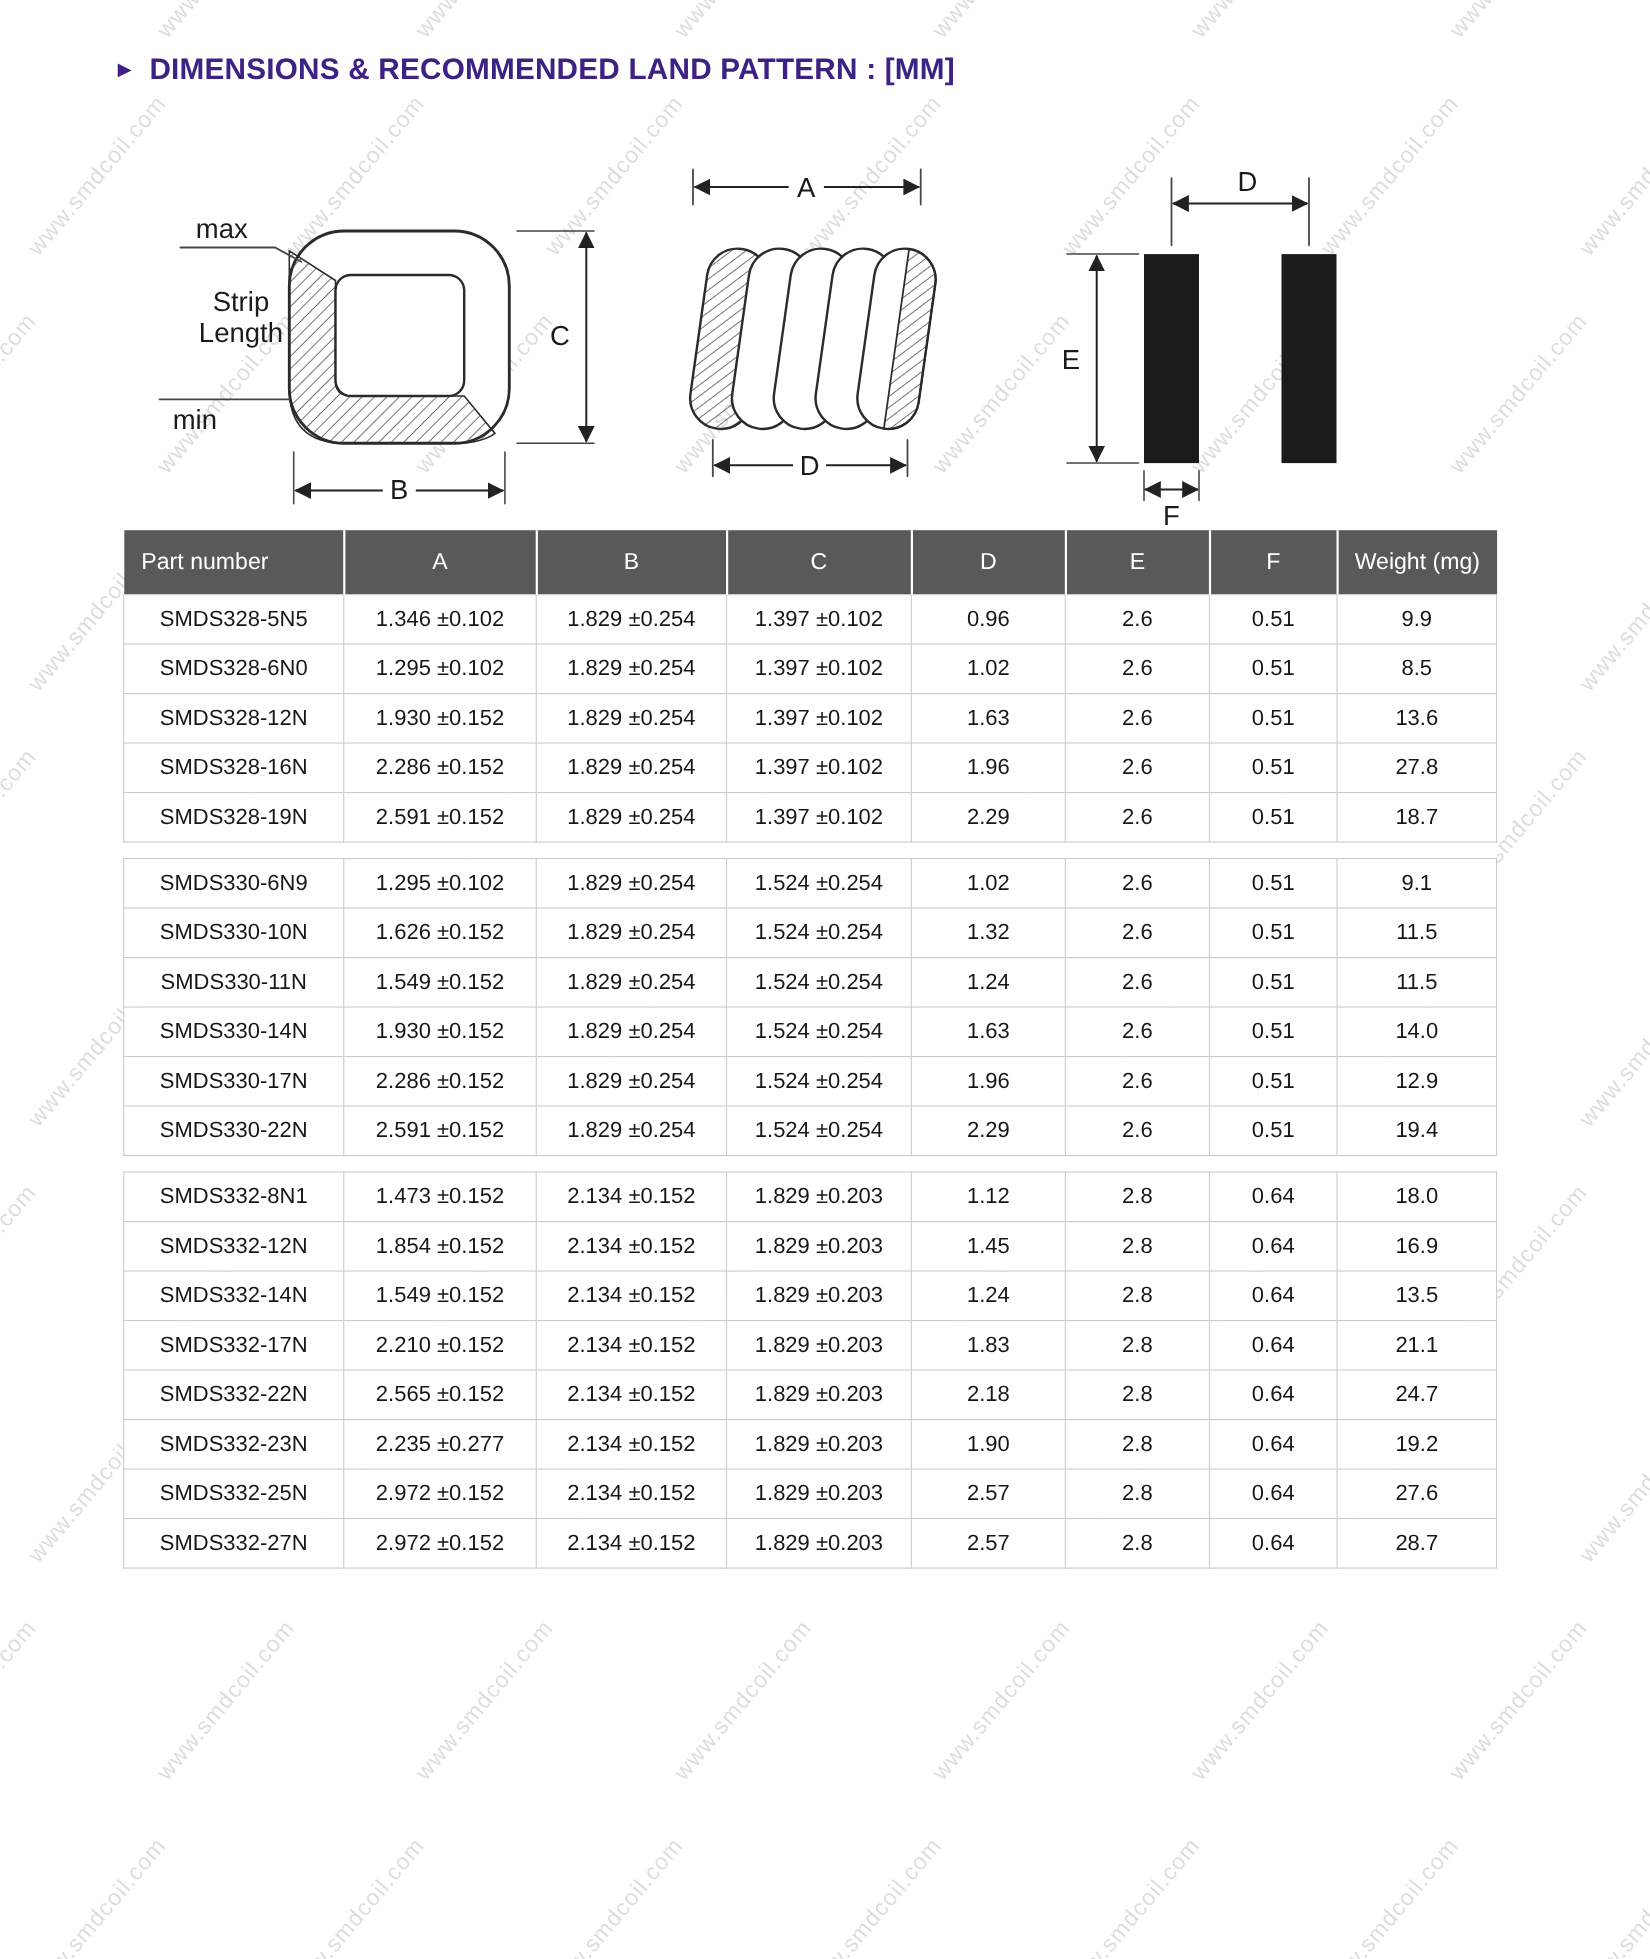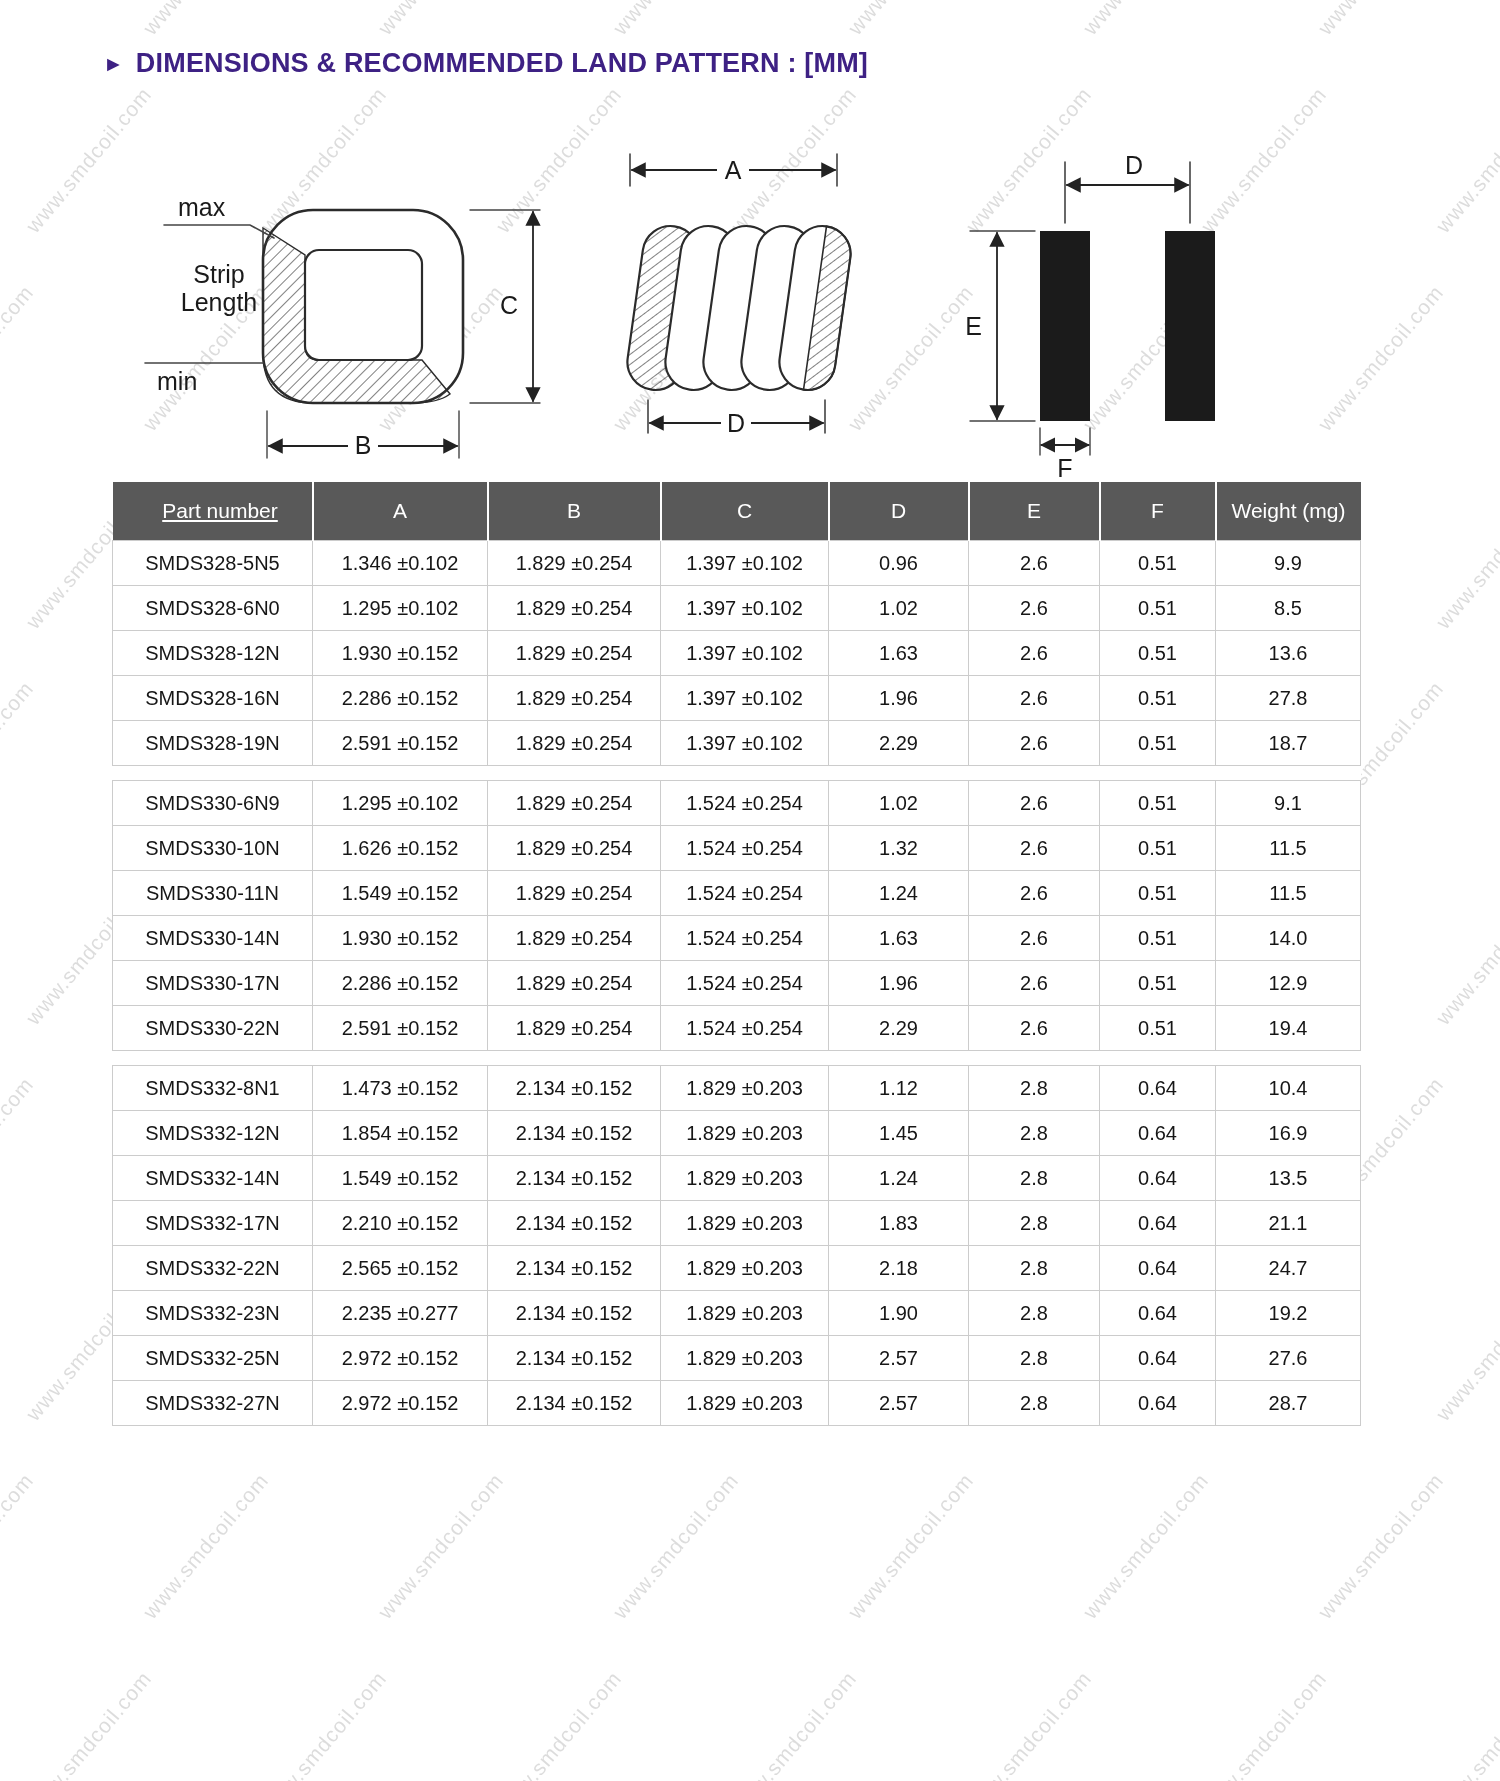--- a/index.html
+++ b/index.html
@@ -20,21 +20,21 @@
   .diagrams{position:absolute;left:120px;top:128px;}
   .diagrams text{font-family:"Liberation Sans",sans-serif;fill:#1a1a1a;}
   
   .tbl-wrap{position:absolute;left:112px;top:482px;}
   table.parts{border-collapse:collapse;table-layout:fixed;width:1248px;background:transparent;}
   table.parts th{
     background:#595959;color:#ffffff;font-weight:400;font-size:21px;height:58px;
     border-right:2px solid #ffffff;text-align:center;padding:0;
   }
   table.parts th:last-child{border-right:none;}
-  table.parts th.col-part{text-align:center;padding-left:16px;text-decoration:underline;}
+  table.parts th.col-part{text-align:left;padding-left:16px;}
   table.parts td{
     border:1px solid #cccccc;background:#ffffff;color:#161616;font-size:20px;
     text-align:center;height:44px;padding:0 4px;
   }
   table.parts tr.spacer td{border:none;background:#ffffff;height:14px;}
 </style>
 </head>
 <body>
 
 <div class="wm-layer">
@@ -339,21 +339,21 @@
             <td colspan="8"></td>
           </tr>
           <tr>
             <td>SMDS332-8N1</td>
             <td>1.473 ±0.152</td>
             <td>2.134 ±0.152</td>
             <td>1.829 ±0.203</td>
             <td>1.12</td>
             <td>2.8</td>
             <td>0.64</td>
-            <td>10.4</td>
+            <td>18.0</td>
           </tr>
           <tr>
             <td>SMDS332-12N</td>
             <td>1.854 ±0.152</td>
             <td>2.134 ±0.152</td>
             <td>1.829 ±0.203</td>
             <td>1.45</td>
             <td>2.8</td>
             <td>0.64</td>
             <td>16.9</td>

